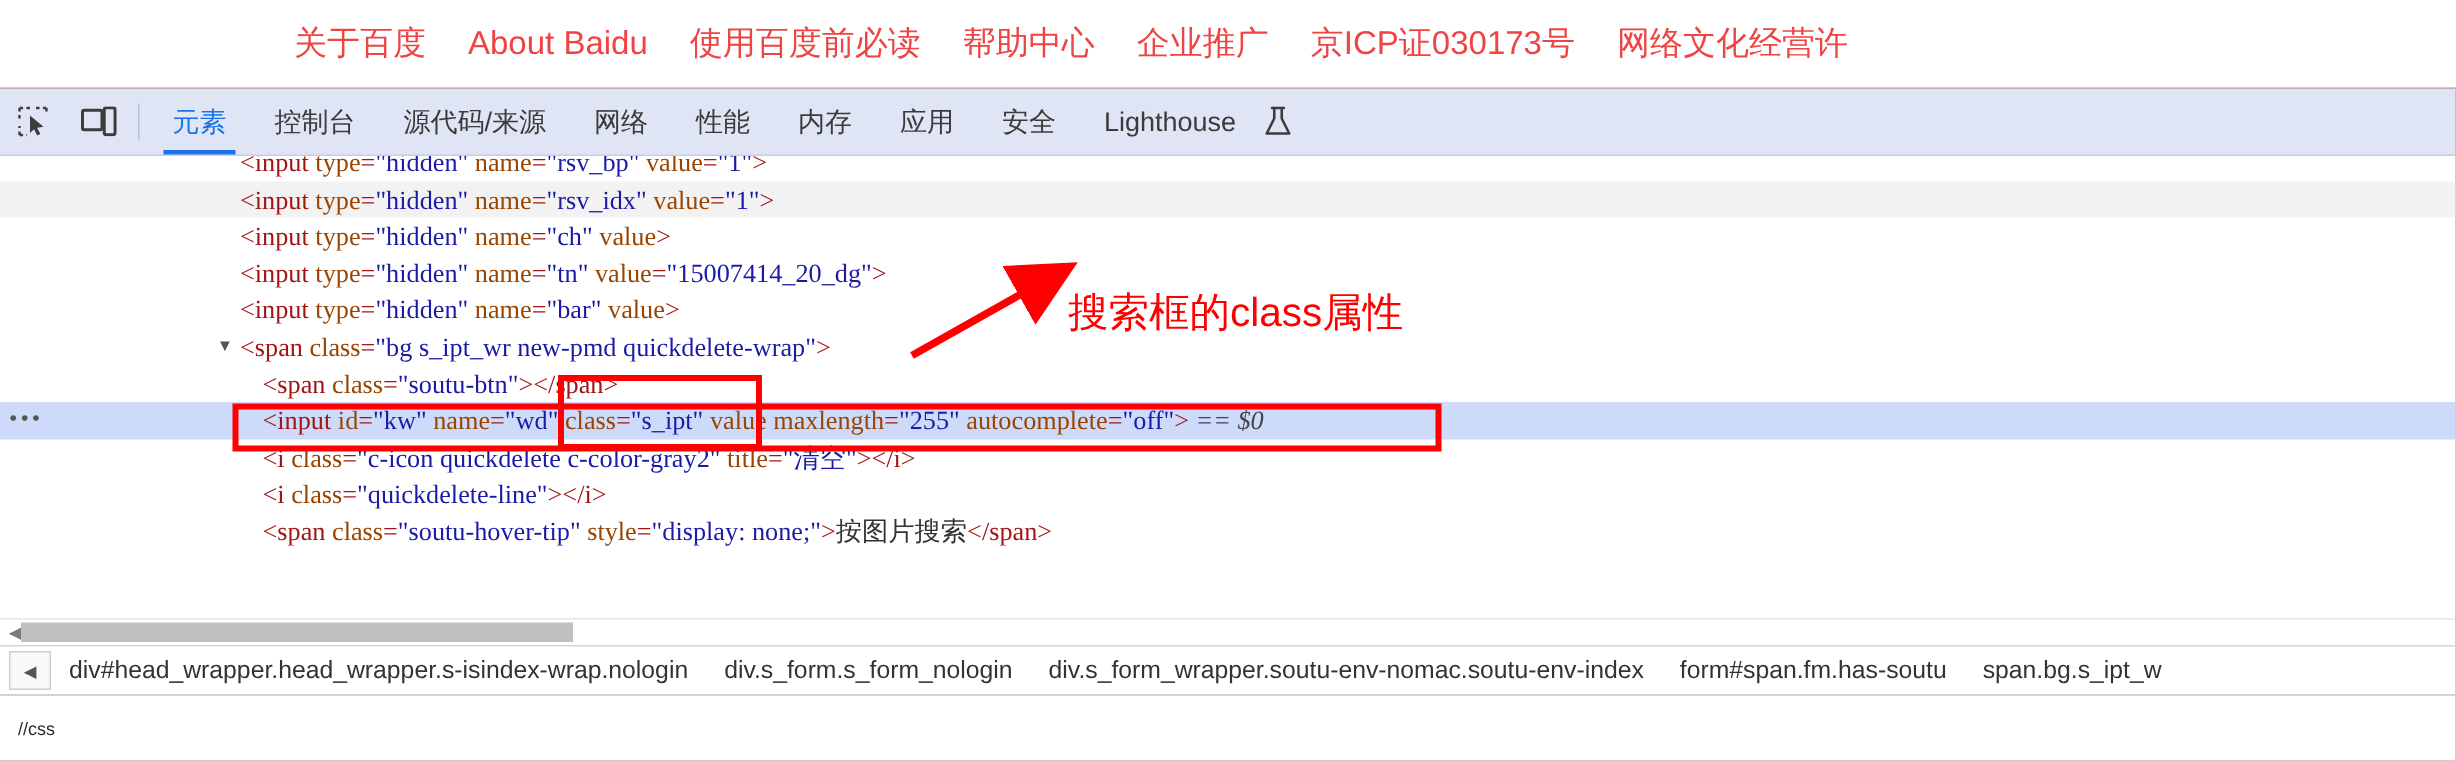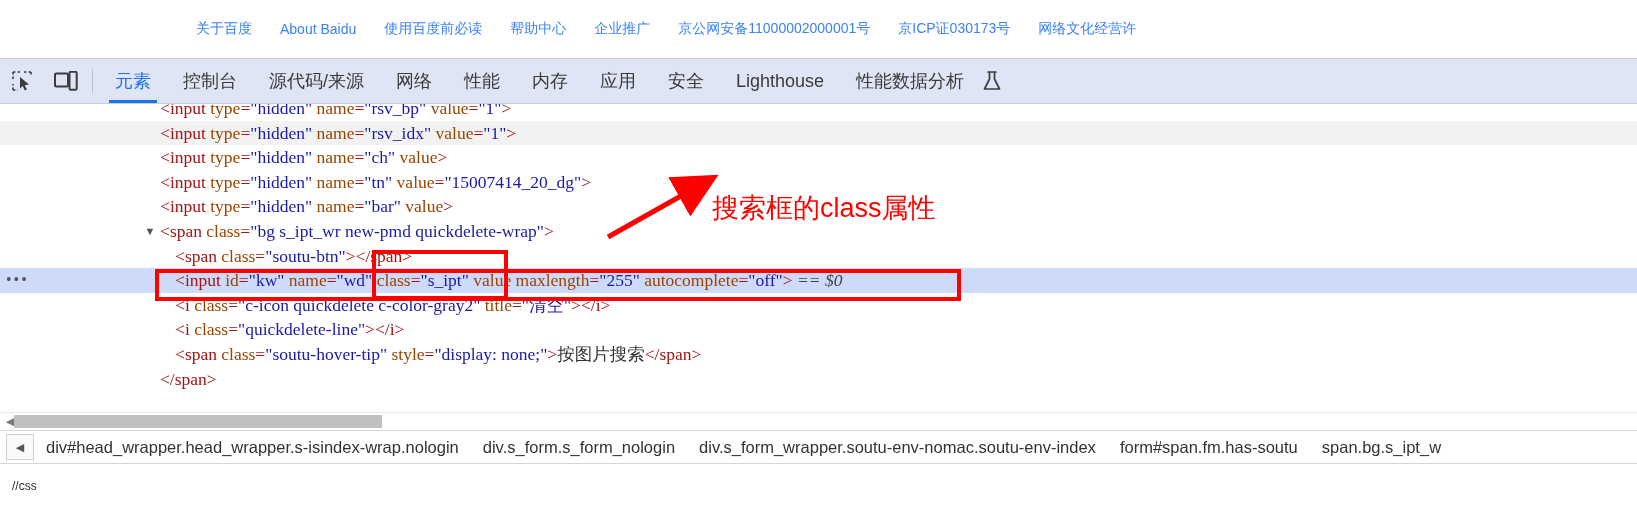--- a/index.html
+++ b/index.html
@@ -15,21 +15,21 @@
   
   .page-strip{
     position:absolute; left:0; top:0; width:1637px; height:58px;
     background:#ffffff;
     display:flex; align-items:center;
     padding-left:196px;
     white-space:nowrap;
     overflow:hidden;
   }
   .page-strip a{
-    color:#3b82f6; font-size:14px; text-decoration:none;
+    color:#ef4444; font-size:22px; text-decoration:none;
     margin-right:28px; letter-spacing:0px;
   }
 
   
   .devtools{
     position:absolute; left:0; top:58px; width:1637px; height:449px;
     background:#7f1d1d;
     border-top:1px solid #cdcdcd;
     display:flex; flex-direction:column;
   }
@@ -153,21 +153,20 @@
 </style>
 </head>
 <body>
 
 <div class="page-strip">
   <a>关于百度</a>
   <a>About Baidu</a>
   <a>使用百度前必读</a>
   <a>帮助中心</a>
   <a>企业推广</a>
-  <a>京公网安备11000002000001号</a>
   <a>京ICP证030173号</a>
   <a>网络文化经营许</a>
 </div>
 
 <div class="devtools">
 
   <div class="dt-toolbar">
     <div class="tb-icon">
       <svg width="22" height="22" viewBox="0 0 22 22">
         <g stroke="#3c3c3c" stroke-width="1.6" fill="none" stroke-dasharray="2.4 2.2">
@@ -205,23 +204,20 @@
         </div>
       <div class="tab">
           <span>应用</span>
         </div>
       <div class="tab">
           <span>安全</span>
         </div>
       <div class="tab">
           <span>Lighthouse</span>
         </div>
-      <div class="tab">
-          <span>性能数据分析</span>
-        </div>
       <div class="tab-flask">
         <svg width="20" height="22" viewBox="0 0 20 22">
           <path d="M7.5 2 V9 L2.5 19 H17.5 L12.5 9 V2" fill="none" stroke="#3c3c3c" stroke-width="1.7" stroke-linejoin="round"></path>
           <path d="M6 2 H14" stroke="#3c3c3c" stroke-width="1.7" stroke-linecap="round"></path>
         </svg>
       </div>
     </div>
   </div>
 
   <div class="dom-wrap">
@@ -253,23 +249,20 @@
           <span class="node-txt" style="margin-left: 175px;"><span class="punct">&lt;</span><span class="tagname">input</span><span class="attr"> id</span><span class="punct">=</span><span class="val">"kw"</span><span class="attr"> name</span><span class="punct">=</span><span class="val">"wd"</span><span class="attr"> class</span><span class="punct">=</span><span class="val">"s_ipt"</span><span class="attr"> value</span><span class="attr"> maxlength</span><span class="punct">=</span><span class="val">"255"</span><span class="attr"> autocomplete</span><span class="punct">=</span><span class="val">"off"</span><span class="punct">&gt;</span><span class="dollar">  == $0</span></span>
         </div>
         <div class="node-row">
           <span class="node-txt" style="margin-left: 175px;"><span class="punct">&lt;</span><span class="tagname">i</span><span class="attr"> class</span><span class="punct">=</span><span class="val">"c-icon quickdelete c-color-gray2"</span><span class="attr"> title</span><span class="punct">=</span><span class="val">"清空"</span><span class="punct">&gt;&lt;/</span><span class="tagname">i</span><span class="punct">&gt;</span></span>
         </div>
         <div class="node-row">
           <span class="node-txt" style="margin-left: 175px;"><span class="punct">&lt;</span><span class="tagname">i</span><span class="attr"> class</span><span class="punct">=</span><span class="val">"quickdelete-line"</span><span class="punct">&gt;&lt;/</span><span class="tagname">i</span><span class="punct">&gt;</span></span>
         </div>
         <div class="node-row">
           <span class="node-txt" style="margin-left: 175px;"><span class="punct">&lt;</span><span class="tagname">span</span><span class="attr"> class</span><span class="punct">=</span><span class="val">"soutu-hover-tip"</span><span class="attr"> style</span><span class="punct">=</span><span class="val">"display: none;"</span><span class="punct">&gt;</span><span class="txtnode">按图片搜索</span><span class="punct">&lt;/</span><span class="tagname">span</span><span class="punct">&gt;</span></span>
-        </div>
-        <div class="node-row">
-          <span class="node-txt" style="margin-left: 160px;"><span class="punct">&lt;/</span><span class="tagname">span</span><span class="punct">&gt;</span></span>
         </div>
       </div>
   </div>
 
   <div class="hscroll">
     <div class="arrow">◀</div>
     <div class="thumb"></div>
   </div>
 
   <div class="crumbs">

